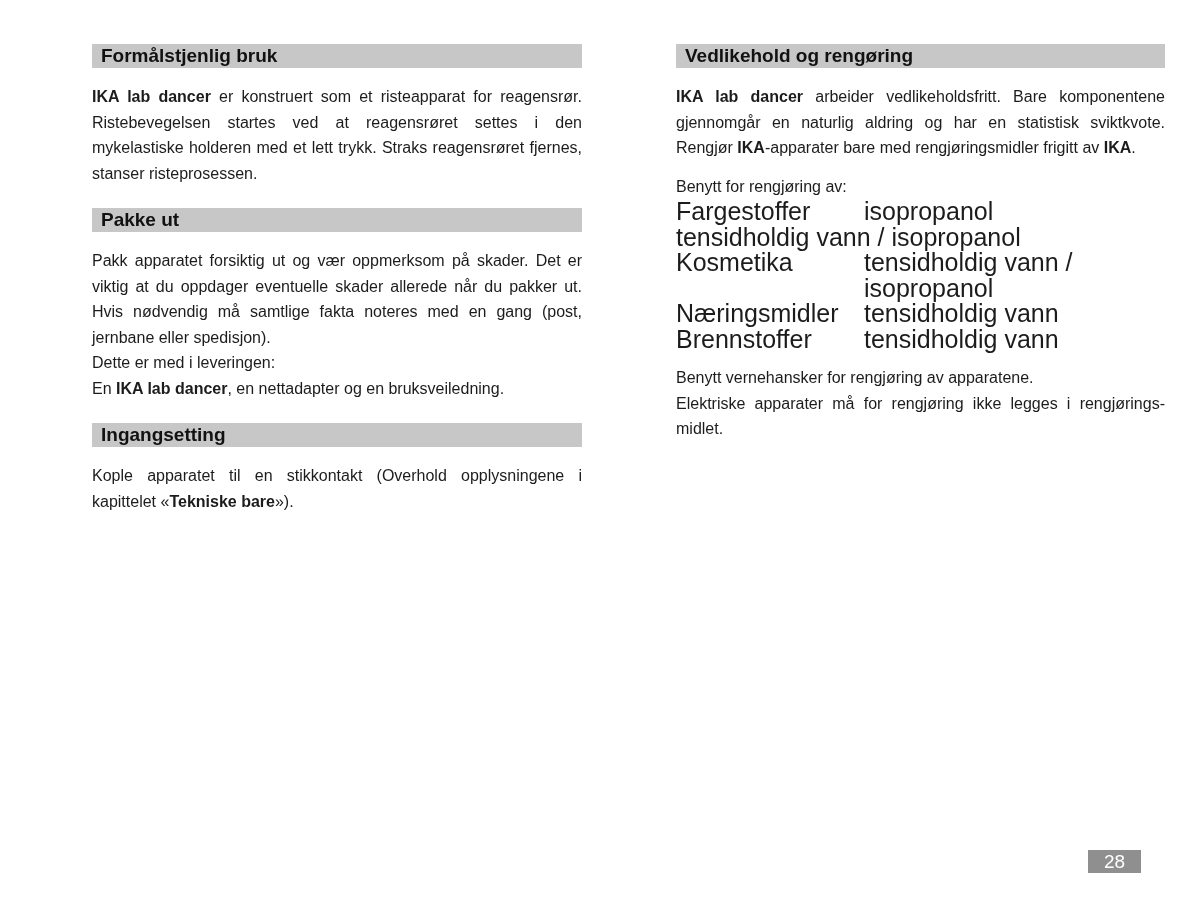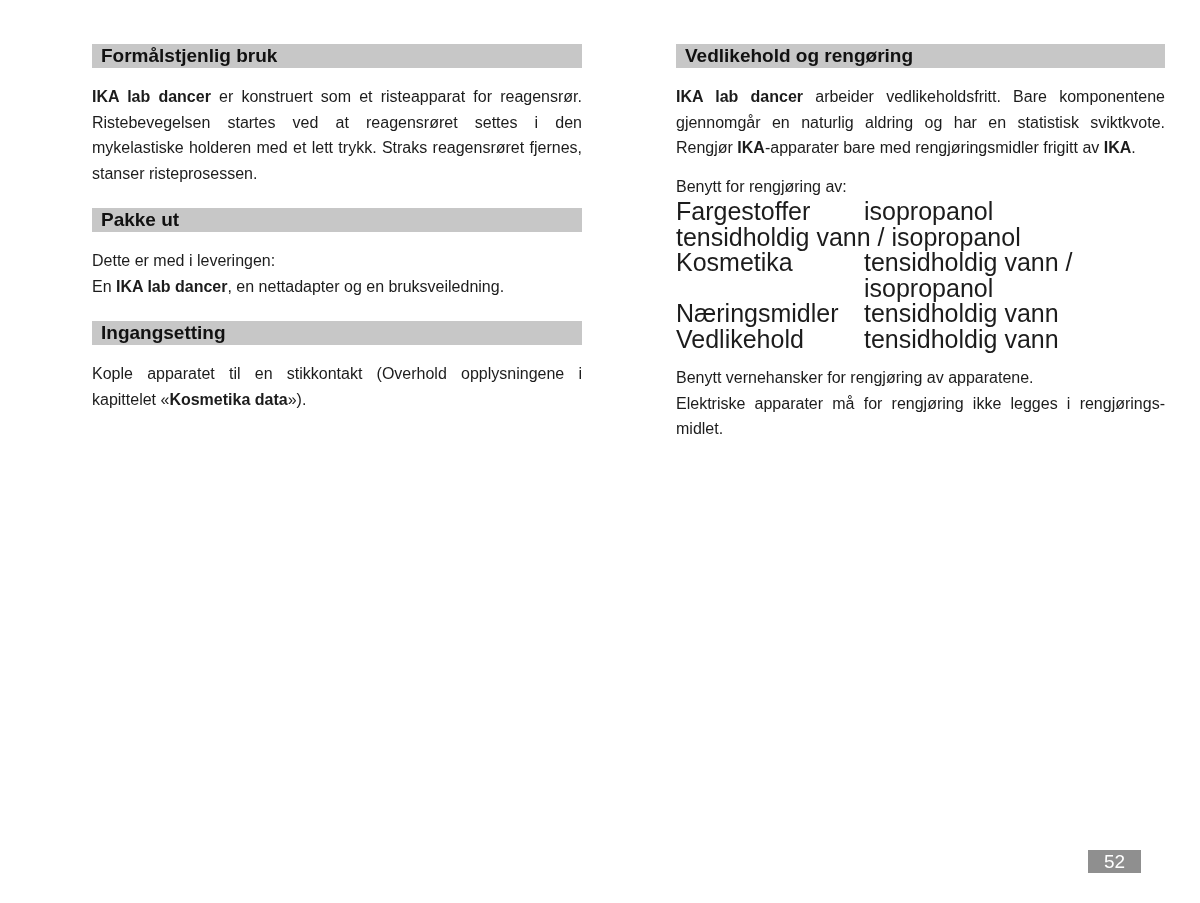--- a/index.html
+++ b/index.html
@@ -57,27 +57,28 @@
 
   <div class="col col-left">
 
     <div class="sec">
       <div class="sec-head">Formålstjenlig bruk</div>
       <p class="body"><span class="b">IKA lab dancer</span><span> er konstruert som et risteapparat for reagensrør. Ristebevegelsen startes ved at reagensrøret settes i den mykelastiske holderen med et lett trykk. Straks reagensrøret fjernes, stanser risteprosessen.</span></p>
     </div>
 
     <div class="sec">
       <div class="sec-head">Pakke ut</div>
+      <p class="body"><span>Pakk apparatet forsiktig ut og vær oppmerksom på skader. Det er viktig at du oppdager eventuelle skader allerede når du pakker ut. Hvis nødvendig må samtlige fakta noteres med en gang (post, jernbane eller spedisjon).</span></p>
       <p class="body"><span>Dette er med i leveringen:</span></p>
       <p class="body"><span>En </span><span class="b">IKA lab dancer</span><span>, en nettadapter og en bruksveiledning.</span></p>
     </div>
 
     <div class="sec">
       <div class="sec-head">Ingangsetting</div>
-      <p class="body"><span>Kople apparatet til en stikkontakt (Overhold opplysningene i kapittelet «</span><span class="b">Kosmetika data</span><span>»).</span></p>
+      <p class="body"><span>Kople apparatet til en stikkontakt (Overhold opplysningene i kapittelet «</span><span class="b">Tekniske bare</span><span>»).</span></p>
     </div>
 
   </div>
 
   <div class="col col-right">
 
     <div class="sec">
       <div class="sec-head">Vedlikehold og rengøring</div>
 
       <div class="block">
@@ -95,28 +96,28 @@
         </div>
         <div class="clean-row">
           <span class="clean-term">Kosmetika</span>
           <span class="clean-agent">tensidholdig vann / isopropanol</span>
         </div>
         <div class="clean-row">
           <span class="clean-term">Næringsmidler</span>
           <span class="clean-agent">tensidholdig vann</span>
         </div>
         <div class="clean-row">
-          <span class="clean-term">Vedlikehold</span>
+          <span class="clean-term">Brennstoffer</span>
           <span class="clean-agent">tensidholdig vann</span>
         </div>
       </div>
 
       <div class="block">
         <p class="body"><span>Benytt vernehansker for rengjøring av apparatene.</span></p>
         <p class="body"><span>Elektriske apparater må for rengjøring ikke legges i rengjørings-midlet.</span></p>
       </div>
 
     </div>
   </div>
 
-  <div class="page-num">52</div>
+  <div class="page-num">28</div>
 
 </div>
 
 </body></html>

